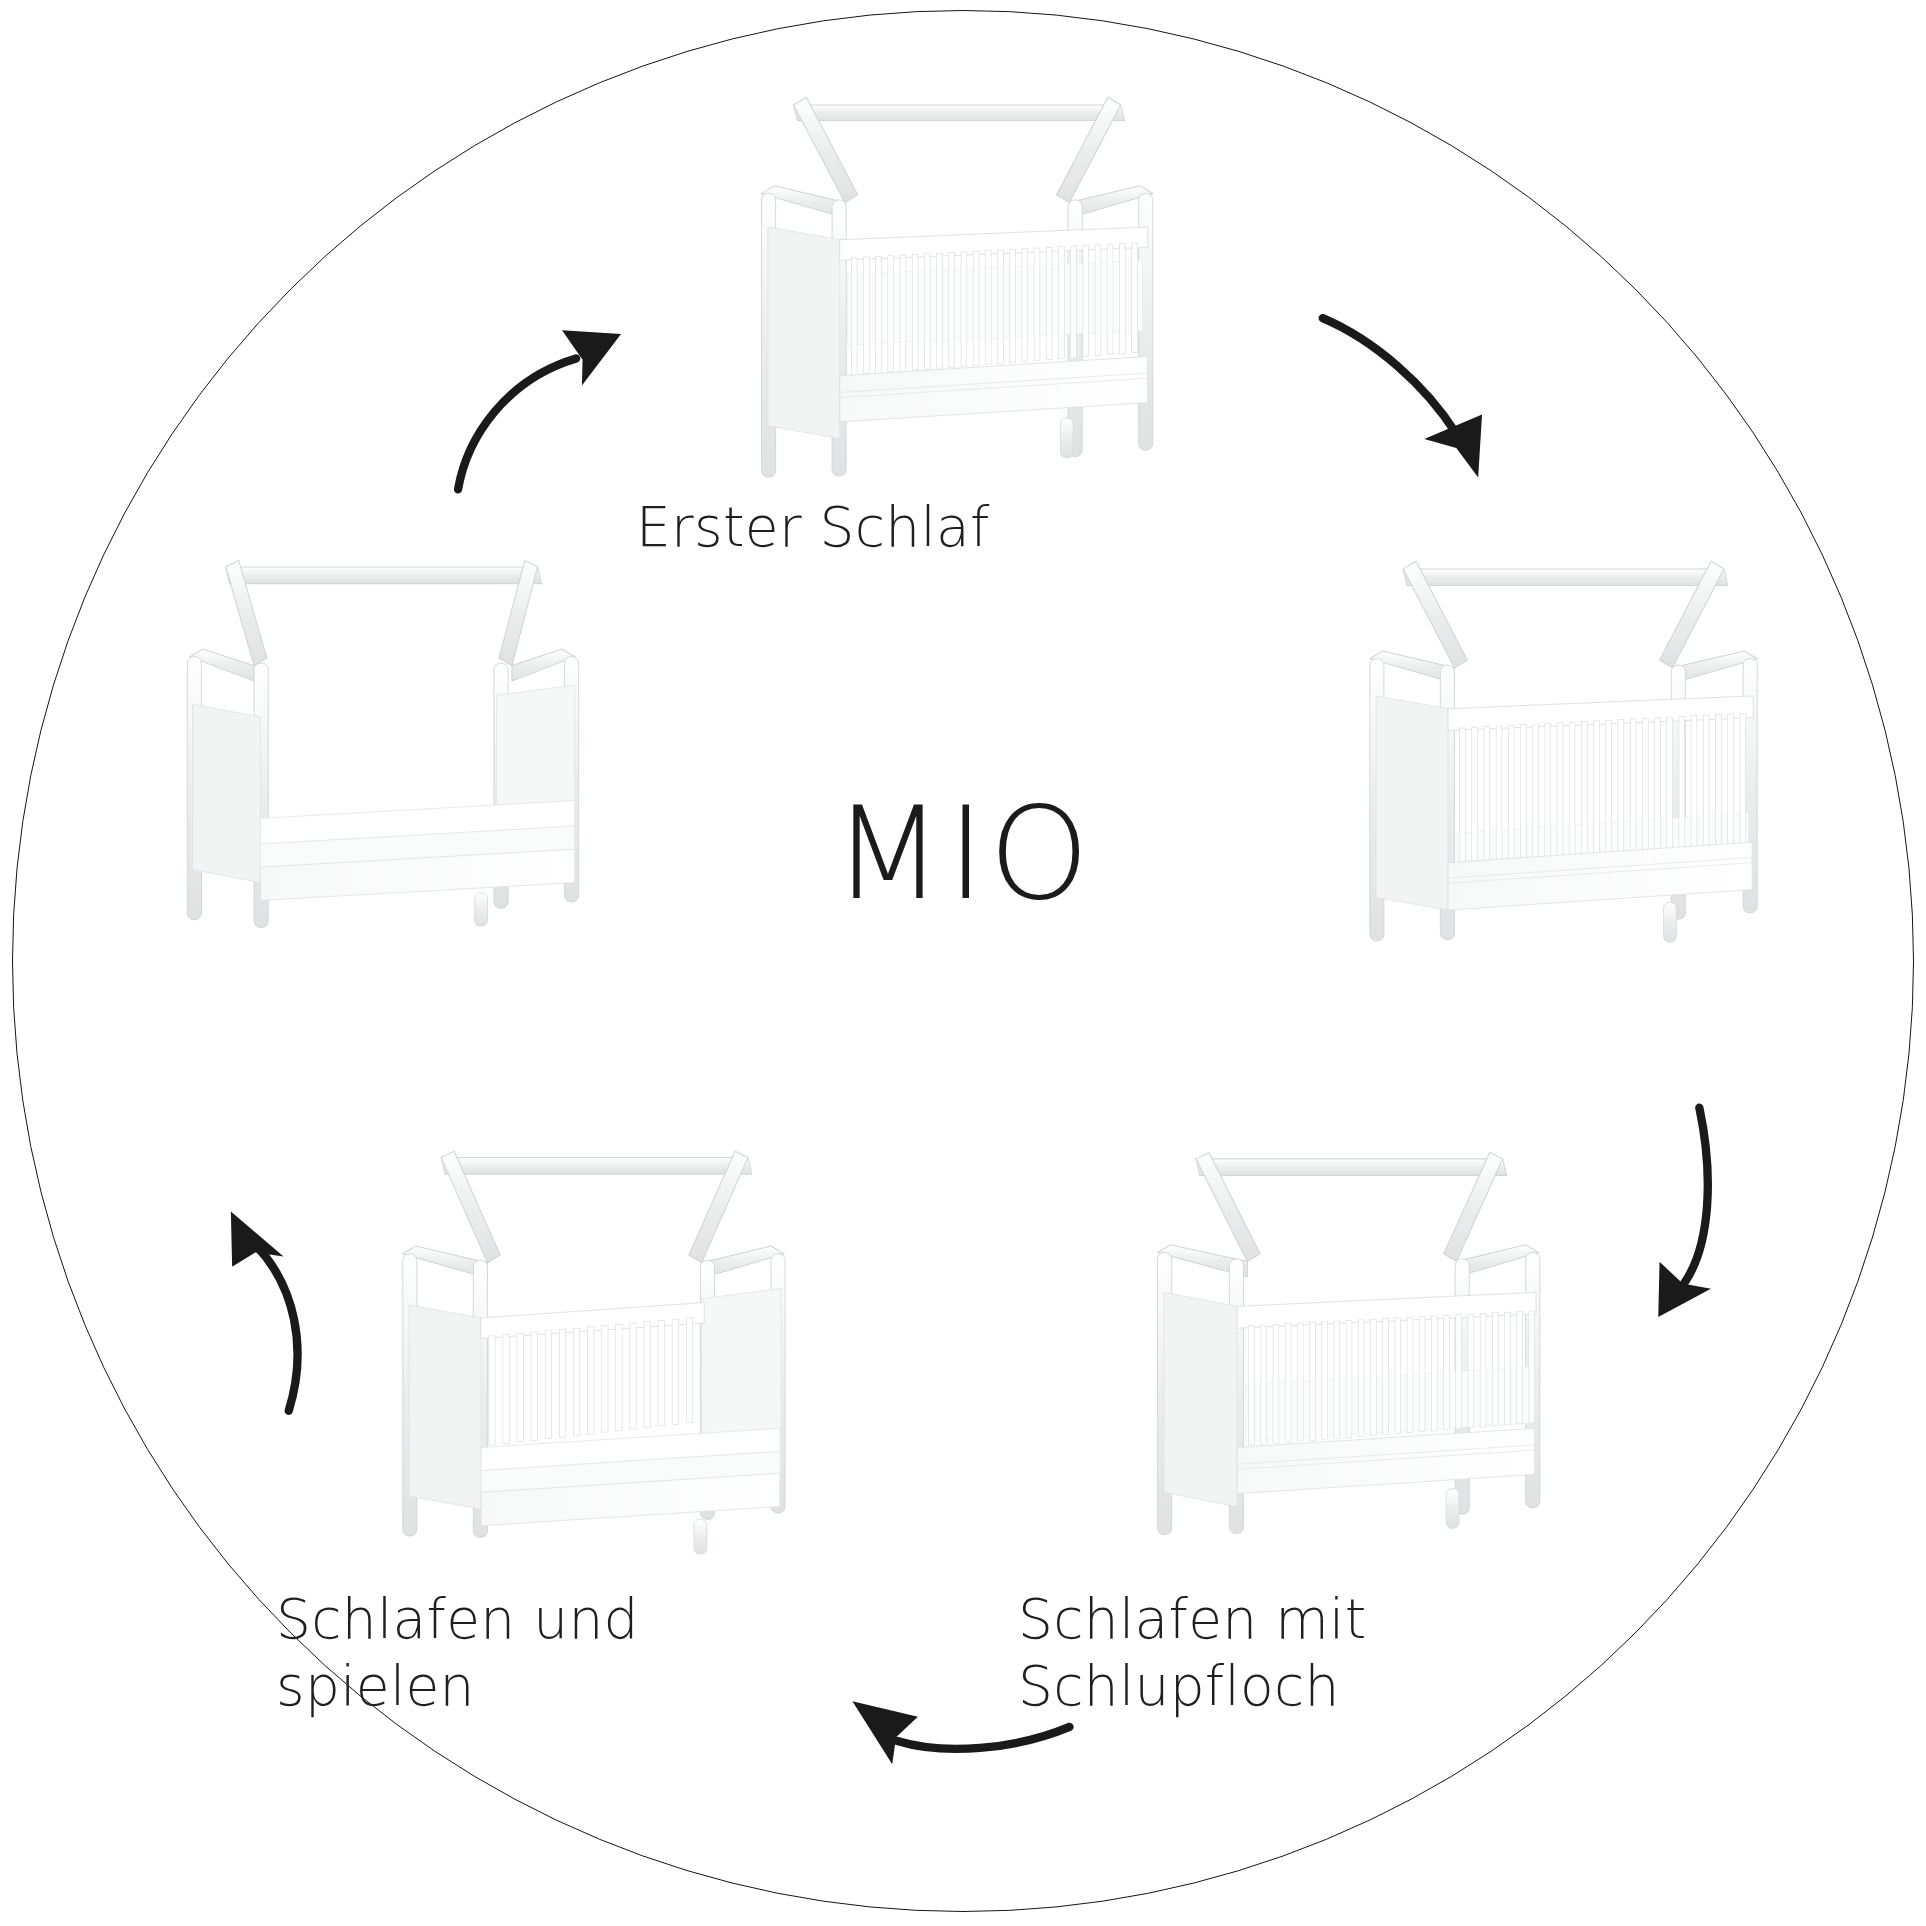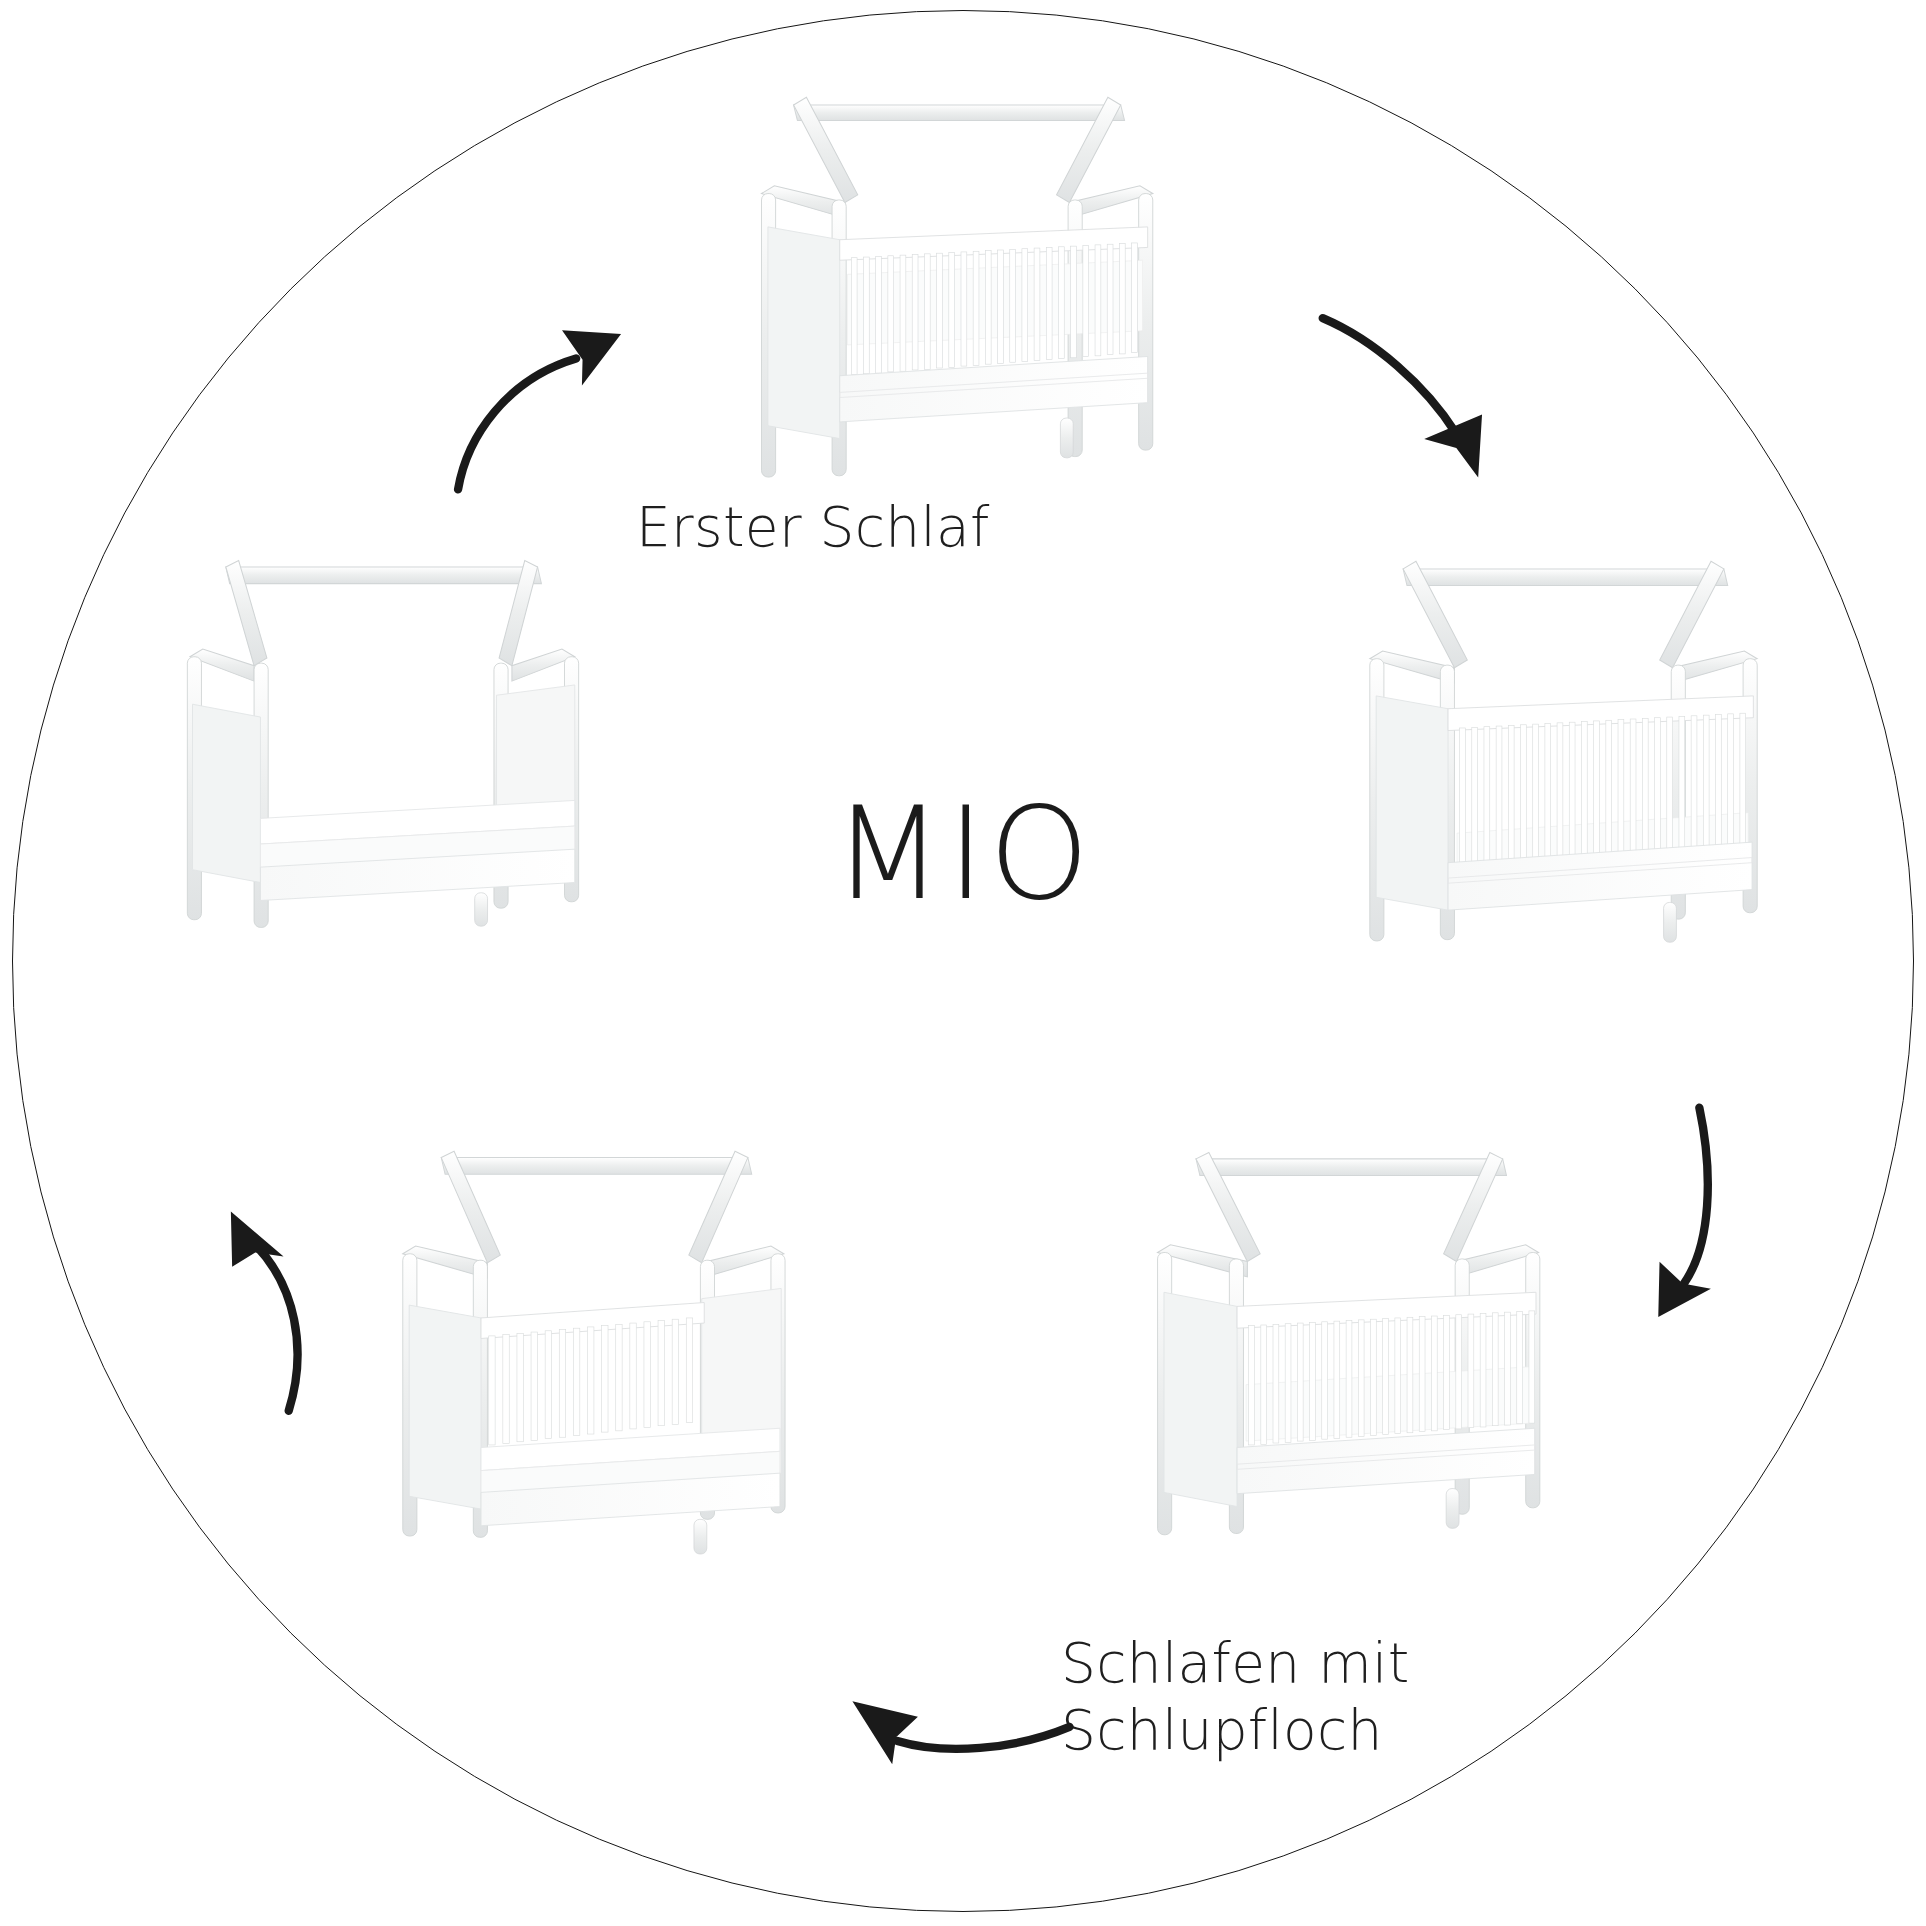--- a/index.html
+++ b/index.html
@@ -197,21 +197,21 @@
         <rect x="540" y="260" width="9" height="176" fill="#fff"></rect>
           <rect x="559" y="259" width="9" height="176" fill="#fff"></rect>
         <rect x="578" y="258" width="9" height="175" fill="#fff"></rect>
           <rect x="597" y="257" width="9" height="175" fill="#fff"></rect>
       </g>
       <polygon points="142,470 606,440 606,512 142,542" fill="url(#panelA)" stroke="#dfe2e3" stroke-width="1.4"></polygon>
       <polygon points="142,496 606,466 606,474 142,504" fill="none" stroke="#e6e8e9" stroke-width="1.4"></polygon>
       <rect x="468" y="534" width="20" height="62" rx="9" fill="url(#woodA)" stroke="#d4d7d8" stroke-width="1.2"></rect>
     </svg>
   </div>
-  <div class="caption" style="left:1061px;top:1586px;width:642px;margin-top:44px;">Schlafen mit
+  <div class="caption" style="left:1018px;top:1586px;width:642px;">Schlafen mit
 Schlupfloch</div>
 
   <div class="crib" style="left:363px;top:1146px;width:449px;height:417px;">
     <svg viewBox="0 0 700 650" xmlns="http://www.w3.org/2000/svg">
       <polygon points="122,18 600,18 606,44 128,44" fill="url(#woodA)" stroke="#d2d6d7" stroke-width="1.6"></polygon>
       <polygon points="122,18 142,8 214,170 194,182" fill="url(#woodA)" stroke="#d0d4d5" stroke-width="1.6"></polygon>
       <polygon points="62,168 82,156 194,182 194,206" fill="url(#woodA)" stroke="#d0d4d5" stroke-width="1.6"></polygon>
       <polygon points="600,18 580,8 508,170 528,182" fill="url(#woodA)" stroke="#d0d4d5" stroke-width="1.6"></polygon>
       <polygon points="656,168 636,156 528,182 528,206" fill="url(#woodA)" stroke="#d0d4d5" stroke-width="1.6"></polygon>
       <rect x="62" y="168" width="22" height="440" rx="10" fill="url(#woodA)" stroke="#d0d4d5" stroke-width="1.4"></rect>
@@ -241,20 +241,22 @@
         <rect x="504" y="268" width="10" height="163" fill="#fff"></rect>
       </g>
 
       <polygon points="184,470 650,440 650,476 184,506" fill="#ffffff" stroke="#e4e6e7" stroke-width="1.4"></polygon>
       <polygon points="184,506 650,476 650,520 184,550" fill="#fafbfb" stroke="#e7e9ea" stroke-width="1.4"></polygon>
 
       <polygon points="184,540 650,510 650,562 184,592" fill="url(#panelA)" stroke="#e0e3e4" stroke-width="1.4"></polygon>
       <rect x="516" y="582" width="20" height="54" rx="9" fill="url(#woodA)" stroke="#d4d7d8" stroke-width="1.2"></rect>
     </svg>
   </div>
+  <div class="caption" style="left:276px;top:1586px;width:642px;">Schlafen und
+spielen</div>
 
   <div class="crib" style="left:154px;top:536px;width:449px;height:398px;">
     <svg viewBox="0 0 700 620" xmlns="http://www.w3.org/2000/svg">
       <polygon points="112,48 598,48 604,74 118,74" fill="url(#woodA)" stroke="#d2d6d7" stroke-width="1.6"></polygon>
       <polygon points="112,48 132,38 176,190 156,202" fill="url(#woodA)" stroke="#d0d4d5" stroke-width="1.6"></polygon>
       <polygon points="56,188 76,176 156,202 156,226" fill="url(#woodA)" stroke="#d0d4d5" stroke-width="1.6"></polygon>
       <polygon points="598,48 578,38 538,190 558,202" fill="url(#woodA)" stroke="#d0d4d5" stroke-width="1.6"></polygon>
       <polygon points="656,188 636,176 558,202 558,226" fill="url(#woodA)" stroke="#d0d4d5" stroke-width="1.6"></polygon>
       <rect x="52" y="188" width="22" height="410" rx="10" fill="url(#woodA)" stroke="#d0d4d5" stroke-width="1.4"></rect>
       <rect x="156" y="198" width="22" height="412" rx="10" fill="url(#woodA)" stroke="#d0d4d5" stroke-width="1.4"></rect>

